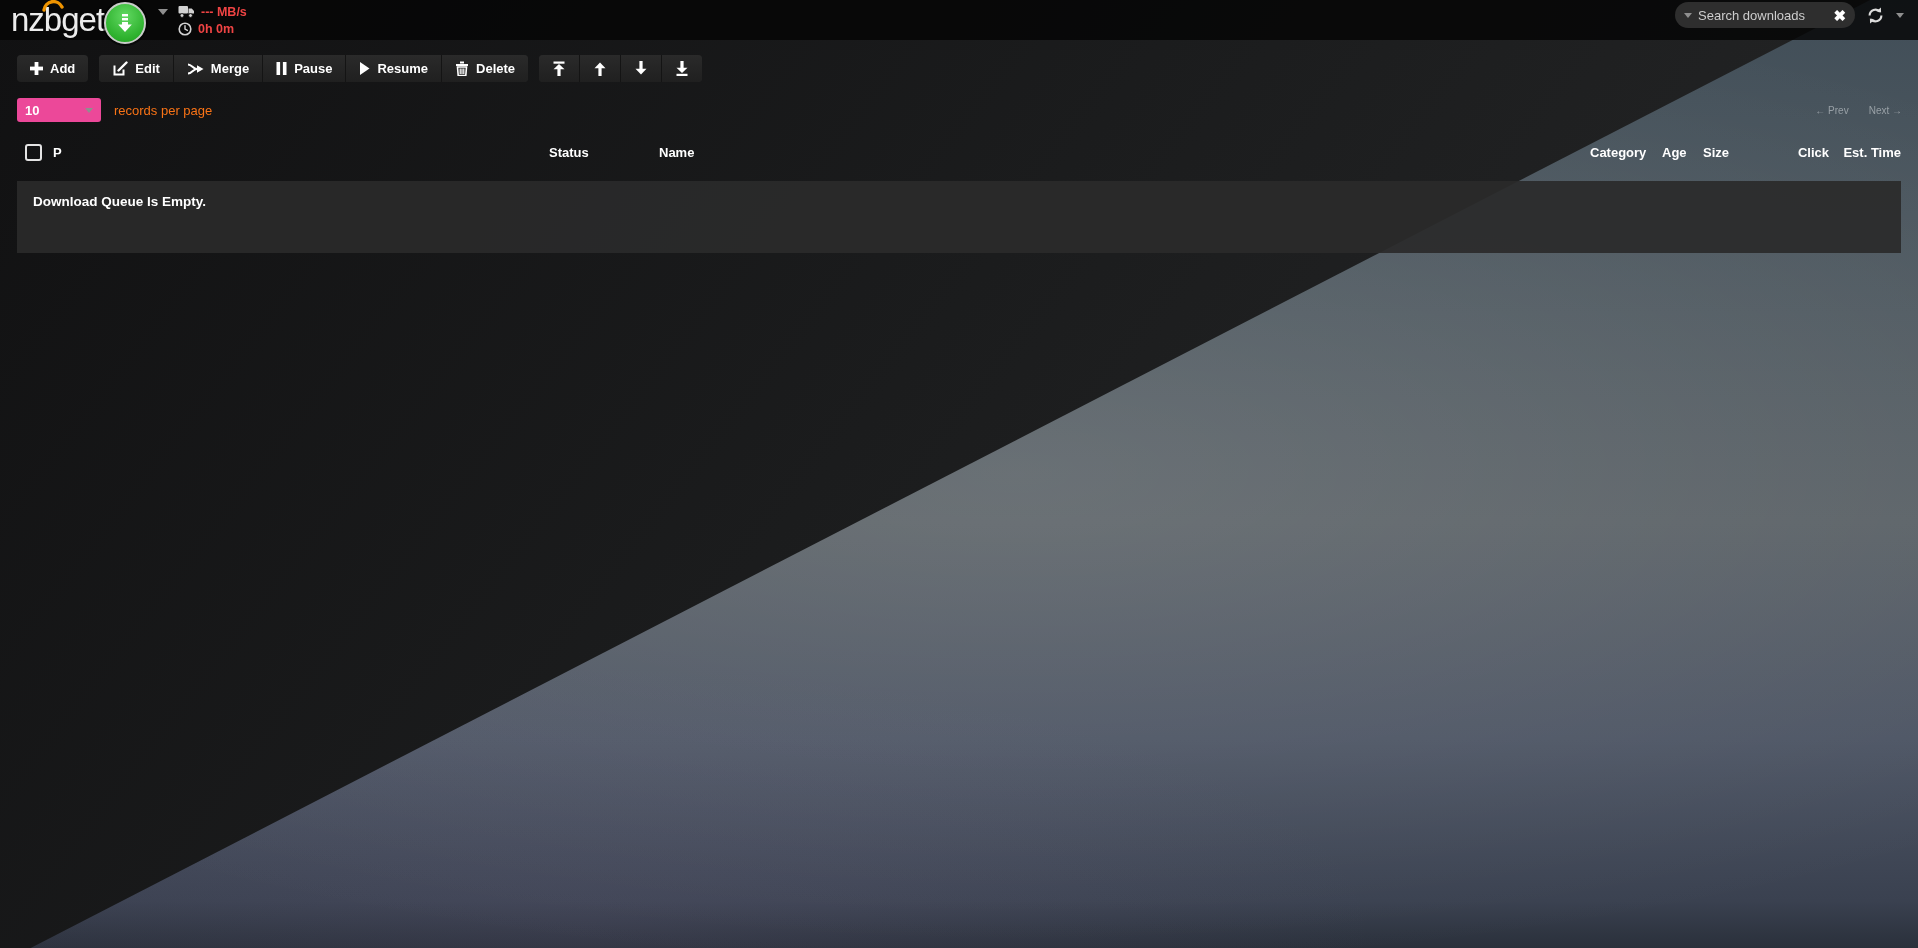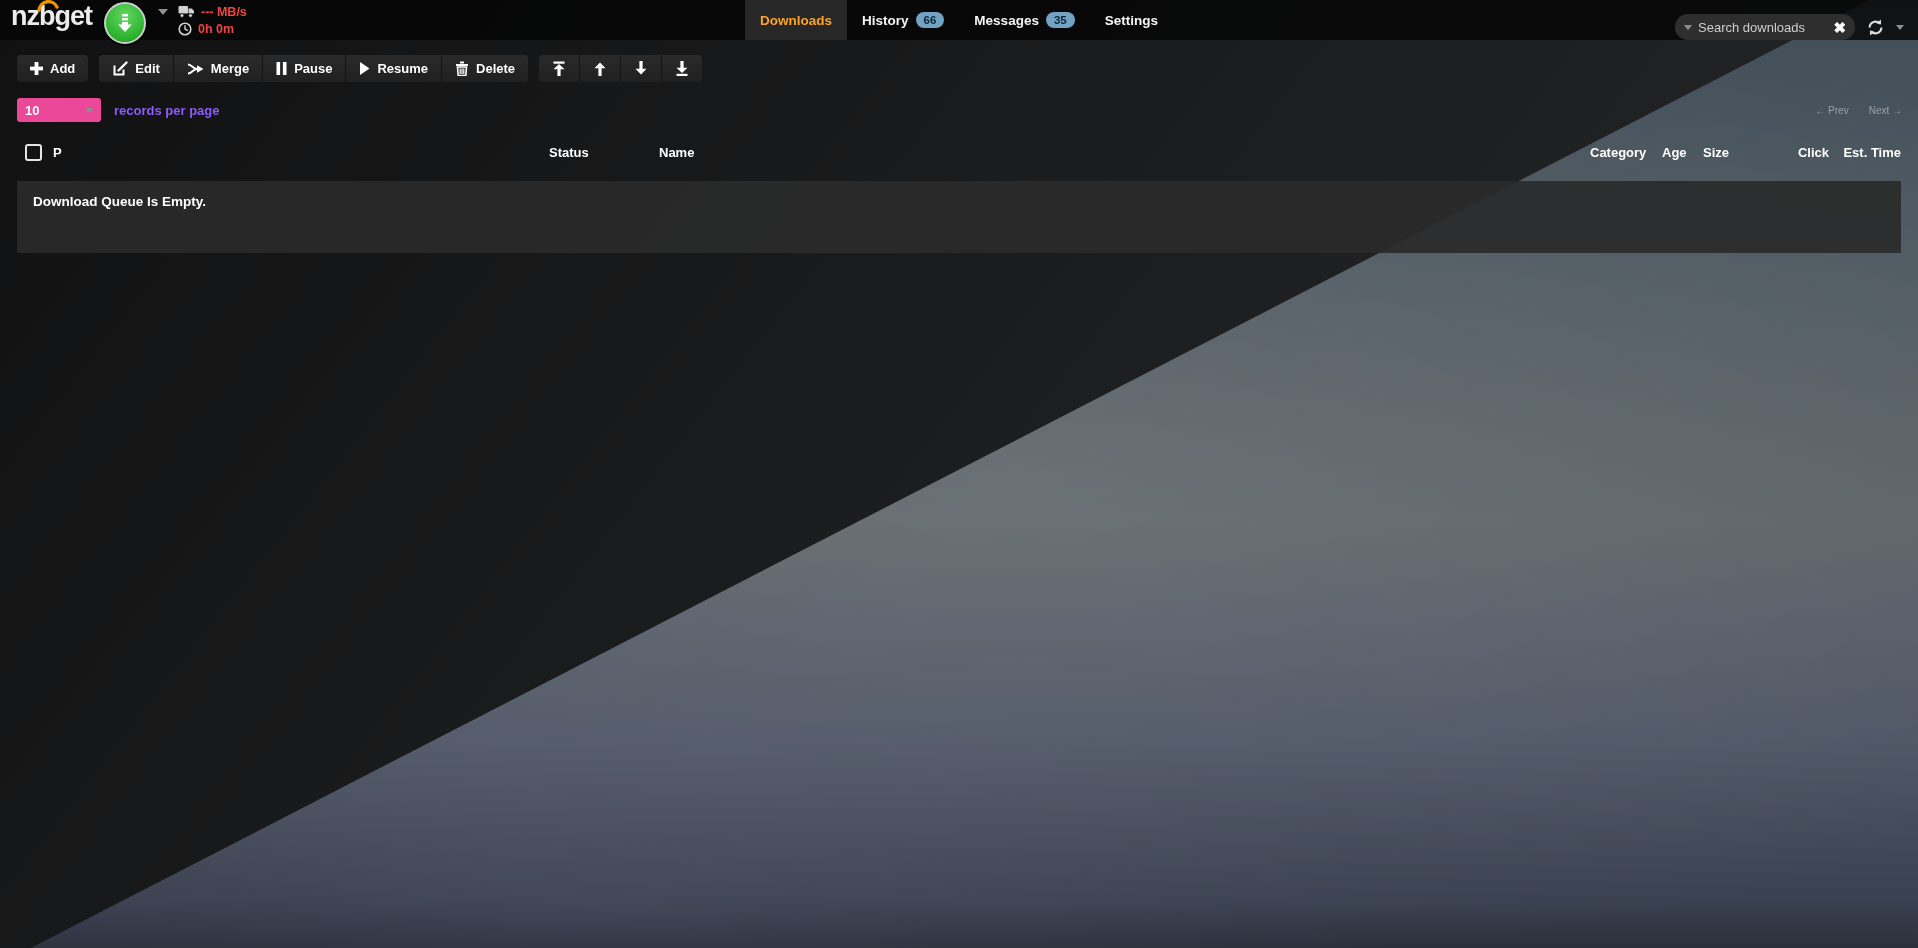--- a/index.html
+++ b/index.html
@@ -23,21 +23,21 @@
     position:absolute; inset:0;
     background:linear-gradient(128deg, #111112 0%, #1b1c1d 45%, #222324 75%, #28292b 100%);
     clip-path:polygon(0 0, 97.5% 0, 1.6% 100%, 0 100%);
   }
 
   
   .navbar {
     position:absolute; top:0; left:0; right:0; height:40px;
     background:rgba(5,5,5,0.82);
   }
-  .brand { position:absolute; left:11px; top:1px; font-size:27px; color:#ececec; letter-spacing:-1px;font-weight:bold; }
+  .brand { position:absolute; left:11px; top:1px; font-size:33px; color:#ececec; letter-spacing:-1px; }
   .logo-b { position:relative; display:inline-block; }
   .logo-arc { position:absolute; left:-4px; top:-4px; }
   .play-btn {
     position:absolute; left:104px; top:2px; width:42px; height:42px; border-radius:50%;
     background:radial-gradient(circle at 50% 32%, #62d862, #2eb22e 68%, #1f9c1f);
     border:2.5px solid #c9cdc9;
     box-shadow:0 0 0 2px rgba(0,0,0,0.55);
     display:flex; align-items:center; justify-content:center; cursor:pointer;
   }
   .play-caret { position:absolute; left:158px; top:9px; }
@@ -60,21 +60,21 @@
     font-size:13.5px; font-weight:bold; color:#f5f5f5; cursor:pointer; white-space:nowrap;
   }
   .tab.active { background:#272727; color:#fba32a; }
   .badge {
     background:#72a3c2; color:#10273a; font-size:11.5px; font-weight:bold;
     border-radius:10px; padding:1.5px 8px; line-height:13px;
   }
 
   .search-cluster {
     position:absolute; right:14px; top:0; height:30px;
-    display:flex; align-items:center; gap:11px;margin-top:12px;
+    display:flex; align-items:center; gap:11px;
   }
   .search-pill {
     width:180px; height:26px; background:#2e2e2e; border-radius:14px;
     display:flex; align-items:center; padding:0 9px; gap:6px;
   }
   .search-pill input {
     flex:1; min-width:0; background:transparent; border:none; outline:none;
     color:#e0e0e0; font-size:13px; font-family:"Liberation Sans", sans-serif;
   }
   .search-pill input::placeholder { color:#cdcdcd; opacity:1; }
@@ -95,21 +95,21 @@
   .tbtn svg { flex:0 0 auto; }
 
   
   .records-row { position:absolute; top:98px; left:17px; display:flex; align-items:center; gap:13px; }
   .select-box {
     width:84px; height:24px; background:#ec4899; border-radius:3px;
     display:flex; align-items:center; justify-content:space-between;
     padding:0 8px; cursor:pointer;
   }
   .select-box .val { font-size:13px; font-weight:bold; color:#fff; }
-  .records-label { font-size:13px; font-weight:bold; color:#8b5cf6; }
+  .records-label { font-size:13px; font-weight:normal; color:#f97316; }
   .pager {
     position:absolute; top:98px; right:16px; height:24px;
     display:flex; align-items:center; gap:20px;
     font-size:10px; color:#98a0a6;
   }
   .pager span { cursor:pointer; }
 
   
   .table-header { position:absolute; top:140px; left:0; right:0; height:28px; font-size:13px; font-weight:bold; color:#fff; }
   .table-header .cbx {
@@ -172,36 +172,20 @@
     </div>
     <div class="stat-row">
       <svg width="14" height="14" viewBox="0 0 14 14">
         <circle cx="7" cy="7" r="5.8" fill="none" stroke="#d2d2d2" stroke-width="1.6"></circle>
         <path d="M7 3.6 V7 L9.4 8.4" fill="none" stroke="#d2d2d2" stroke-width="1.4" stroke-linecap="round"></path>
       </svg>
       <span>0h 0m</span>
     </div>
   </div>
 
-  <div class="tabs">
-    <div class="tab active">
-      <span>Downloads</span>
-    </div>
-    <div class="tab">
-      <span>History</span>
-      <span class="badge">66</span>
-    </div>
-    <div class="tab">
-      <span>Messages</span>
-      <span class="badge">35</span>
-    </div>
-    <div class="tab">
-      <span>Settings</span>
-    </div>
-  </div>
 
   <div class="search-cluster">
     <div class="search-pill">
       <span class="caret-down small"></span>
       <input type="text" placeholder="Search downloads" style="">
       <span class="search-clear">✖</span>
     </div>
     <span class="refresh-btn">
       <svg width="19" height="19" viewBox="0 0 19 19">
         <path d="M3.6 9.5 A 5.9 5.9 0 0 1 14 5.8" fill="none" stroke="#dcdcdc" stroke-width="2.1"></path>

